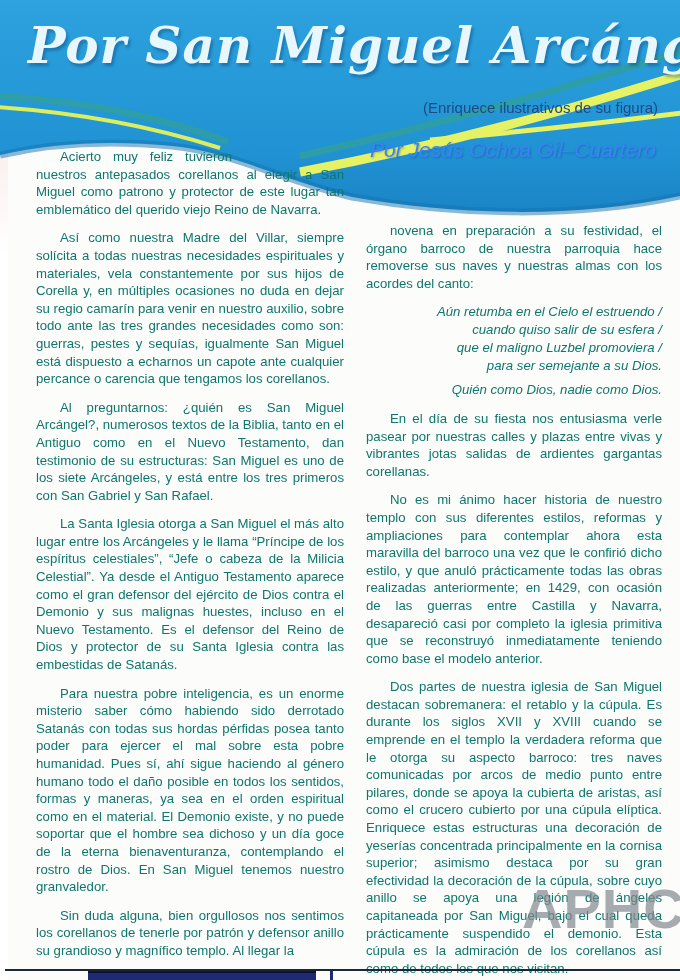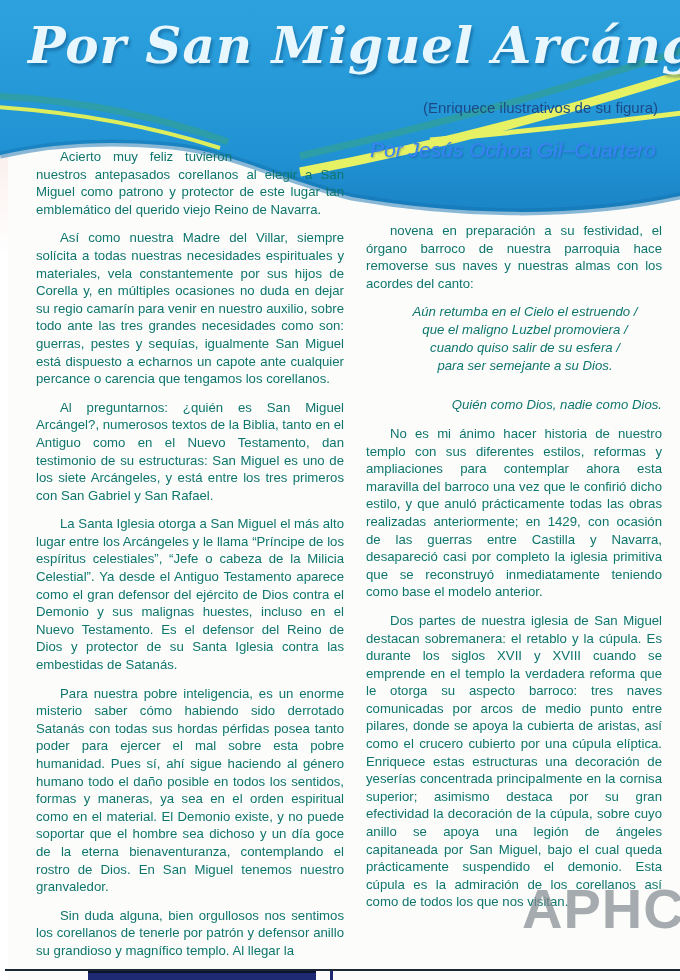--- a/index.html
+++ b/index.html
@@ -34,21 +34,21 @@
   }
 
   .col{
     position:absolute;font-size:13.2px;line-height:17.6px;
     color:#0f766e;text-align:justify;
   }
   .col-left{left:36px;top:148px;width:308px;}
   .col-right{left:366px;top:222px;width:296px;}
   .body-p{margin:0 0 11px 0;text-indent:24px;}
   .wrap-spacer{float:right;width:112px;height:15px;}
-  .verse{margin:0 0 21px 22px;font-style:italic;text-align:center;line-height:18px;}
+  .verse{margin:0 0 6px 22px;font-style:italic;text-align:right;line-height:18px;}
   .quote{margin:0 0 11px 22px;font-style:italic;text-align:right;}
 
   .watermark{
     position:absolute;left:522px;top:876px;
     font-size:56px;font-weight:bold;letter-spacing:1px;
     color:#81898f;opacity:.7;
   }
 
   .footer-rule{position:absolute;left:5px;right:0;top:969px;height:2px;background:#1c2735;}
   .footer-band{position:absolute;left:88px;top:971px;width:228px;height:9px;background:#1e2a74;
@@ -94,25 +94,26 @@
       <p class="body-p">Así como nuestra Madre del Villar, siempre solícita a todas nuestras necesidades espirituales y materiales, vela constantemente por sus hijos de Corella y, en múltiples ocasiones no duda en dejar su regio camarín para venir en nuestro auxilio, sobre todo ante las tres grandes necesidades como son: guerras, pestes y sequías, igualmente San Miguel está dispuesto a echarnos un capote ante cualquier percance o carencia que tengamos los corellanos.</p>
       <p class="body-p">Al preguntarnos: ¿quién es San Miguel Arcángel?, numerosos textos de la Biblia, tanto en el Antiguo como en el Nuevo Testamento, dan testimonio de su estructuras: San Miguel es uno de los siete Arcángeles, y está entre los tres primeros con San Gabriel y San Rafael.</p>
       <p class="body-p">La Santa Iglesia otorga a San Miguel el más alto lugar entre los Arcángeles y le llama “Príncipe de los espíritus celestiales”, “Jefe o cabeza de la Milicia Celestial”. Ya desde el Antiguo Testamento aparece como el gran defensor del ejército de Dios contra el Demonio y sus malignas huestes, incluso en el Nuevo Testamento. Es el defensor del Reino de Dios y protector de su Santa Iglesia contra las embestidas de Satanás.</p>
       <p class="body-p">Para nuestra pobre inteligencia, es un enorme misterio saber cómo habiendo sido derrotado Satanás con todas sus hordas pérfidas posea tanto poder para ejercer el mal sobre esta pobre humanidad. Pues sí, ahí sigue haciendo al género humano todo el daño posible en todos los sentidos, formas y maneras, ya sea en el orden espiritual como en el material. El Demonio existe, y no puede soportar que el hombre sea dichoso y un día goce de la eterna bienaventuranza, contemplando el rostro de Dios. En San Miguel tenemos nuestro granvaledor.</p>
       <p class="body-p">Sin duda alguna, bien orgullosos nos sentimos los corellanos de tenerle por patrón y defensor anillo su grandioso y magnífico templo. Al llegar la</p>
     </div>
   <div class="col col-right">
       <p class="body-p">novena en preparación a su festividad, el órgano barroco de nuestra parroquia hace removerse sus naves y nuestras almas con los acordes del canto:</p>
       <div class="verse">
         <div>Aún retumba en el Cielo el estruendo /</div>
+        <div>cuando quiso salir de su esfera /</div>
         <div>que el maligno Luzbel promoviera /</div>
-        <div>cuando quiso salir de su esfera /</div>
         <div>para ser semejante a su Dios.</div>
       </div>
       <div class="quote">Quién como Dios, nadie como Dios.</div>
+      <p class="body-p">En el día de su fiesta nos entusiasma verle pasear por nuestras calles y plazas entre vivas y vibrantes jotas salidas de ardientes gargantas corellanas.</p>
       <p class="body-p">No es mi ánimo hacer historia de nuestro templo con sus diferentes estilos, reformas y ampliaciones para contemplar ahora esta maravilla del barroco una vez que le confirió dicho estilo, y que anuló prácticamente todas las obras realizadas anteriormente; en 1429, con ocasión de las guerras entre Castilla y Navarra, desapareció casi por completo la iglesia primitiva que se reconstruyó inmediatamente teniendo como base el modelo anterior.</p>
       <p class="body-p">Dos partes de nuestra iglesia de San Miguel destacan sobremanera: el retablo y la cúpula. Es durante los siglos XVII y XVIII cuando se emprende en el templo la verdadera reforma que le otorga su aspecto barroco: tres naves comunicadas por arcos de medio punto entre pilares, donde se apoya la cubierta de aristas, así como el crucero cubierto por una cúpula elíptica. Enriquece estas estructuras una decoración de yeserías concentrada principalmente en la cornisa superior; asimismo destaca por su gran efectividad la decoración de la cúpula, sobre cuyo anillo se apoya una legión de ángeles capitaneada por San Miguel, bajo el cual queda prácticamente suspendido el demonio. Esta cúpula es la admiración de los corellanos así como de todos los que nos visitan.</p>
     </div>
 
   <div class="watermark">APHC</div>
 
   <div class="footer-rule"></div>
   <div class="footer-band"></div>
   <div class="footer-band-gap"></div>
 

